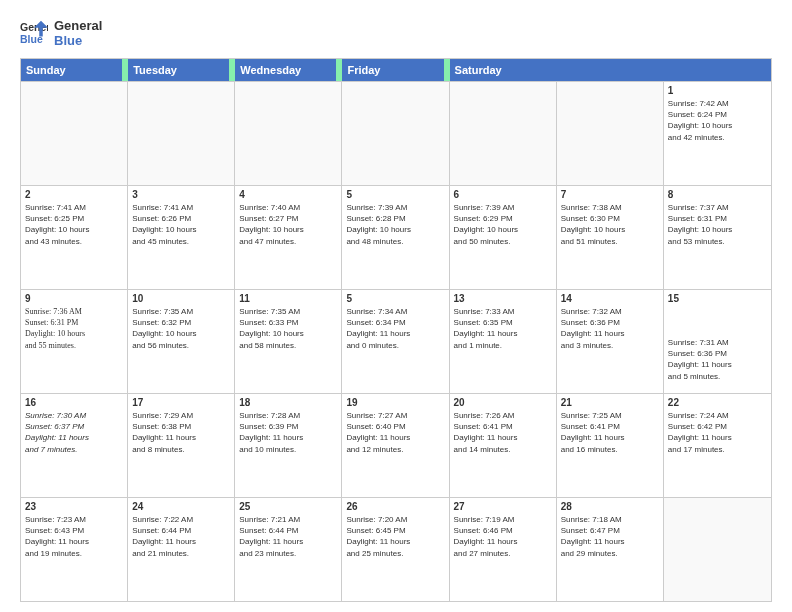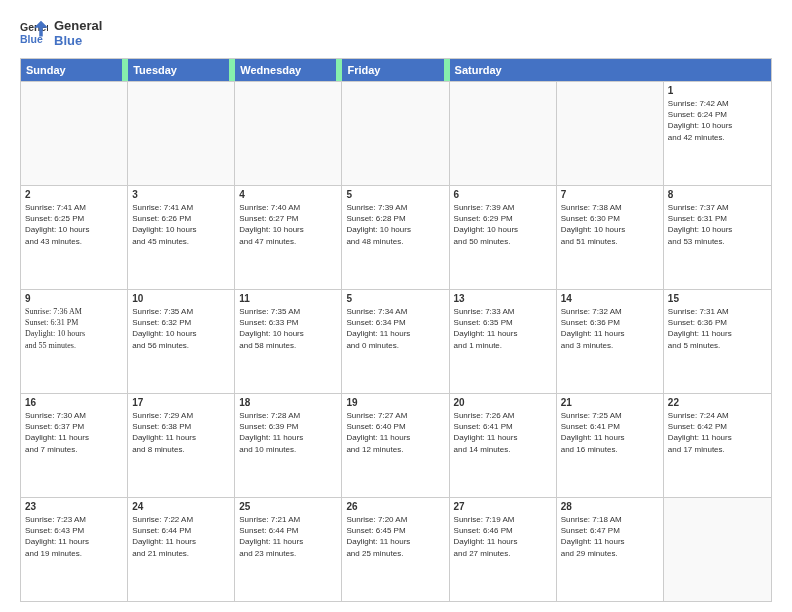--- a/index.html
+++ b/index.html
@@ -234,30 +234,30 @@
           </div>
           <div class="cal-cell">
             <div class="day-num">14</div>
             <div class="cell-text" style="white-space: pre-line;">Sunrise: 7:32 AM
 Sunset: 6:36 PM
 Daylight: 11 hours
 and 3 minutes.</div>
           </div>
           <div class="cal-cell">
             <div class="day-num">15</div>
-            <div class="cell-text" style="white-space: pre-line;">Sunrise: 7:31 AM
+            <div class="cell-text" style="white-space: pre-line; margin-top: 31px;">Sunrise: 7:31 AM
 Sunset: 6:36 PM
 Daylight: 11 hours
 and 5 minutes.</div>
           </div>
         </div>
         <div class="cal-row">
           <div class="cal-cell">
             <div class="day-num">16</div>
-            <div class="cell-text" style="white-space: pre-line;">Sunrise: 7:30 AM
+            <div class="cell-text" style="white-space: pre-line; font-style: italic;">Sunrise: 7:30 AM
 Sunset: 6:37 PM
 Daylight: 11 hours
 and 7 minutes.</div>
           </div>
           <div class="cal-cell">
             <div class="day-num">17</div>
             <div class="cell-text" style="white-space: pre-line;">Sunrise: 7:29 AM
 Sunset: 6:38 PM
 Daylight: 11 hours
 and 8 minutes.</div>

